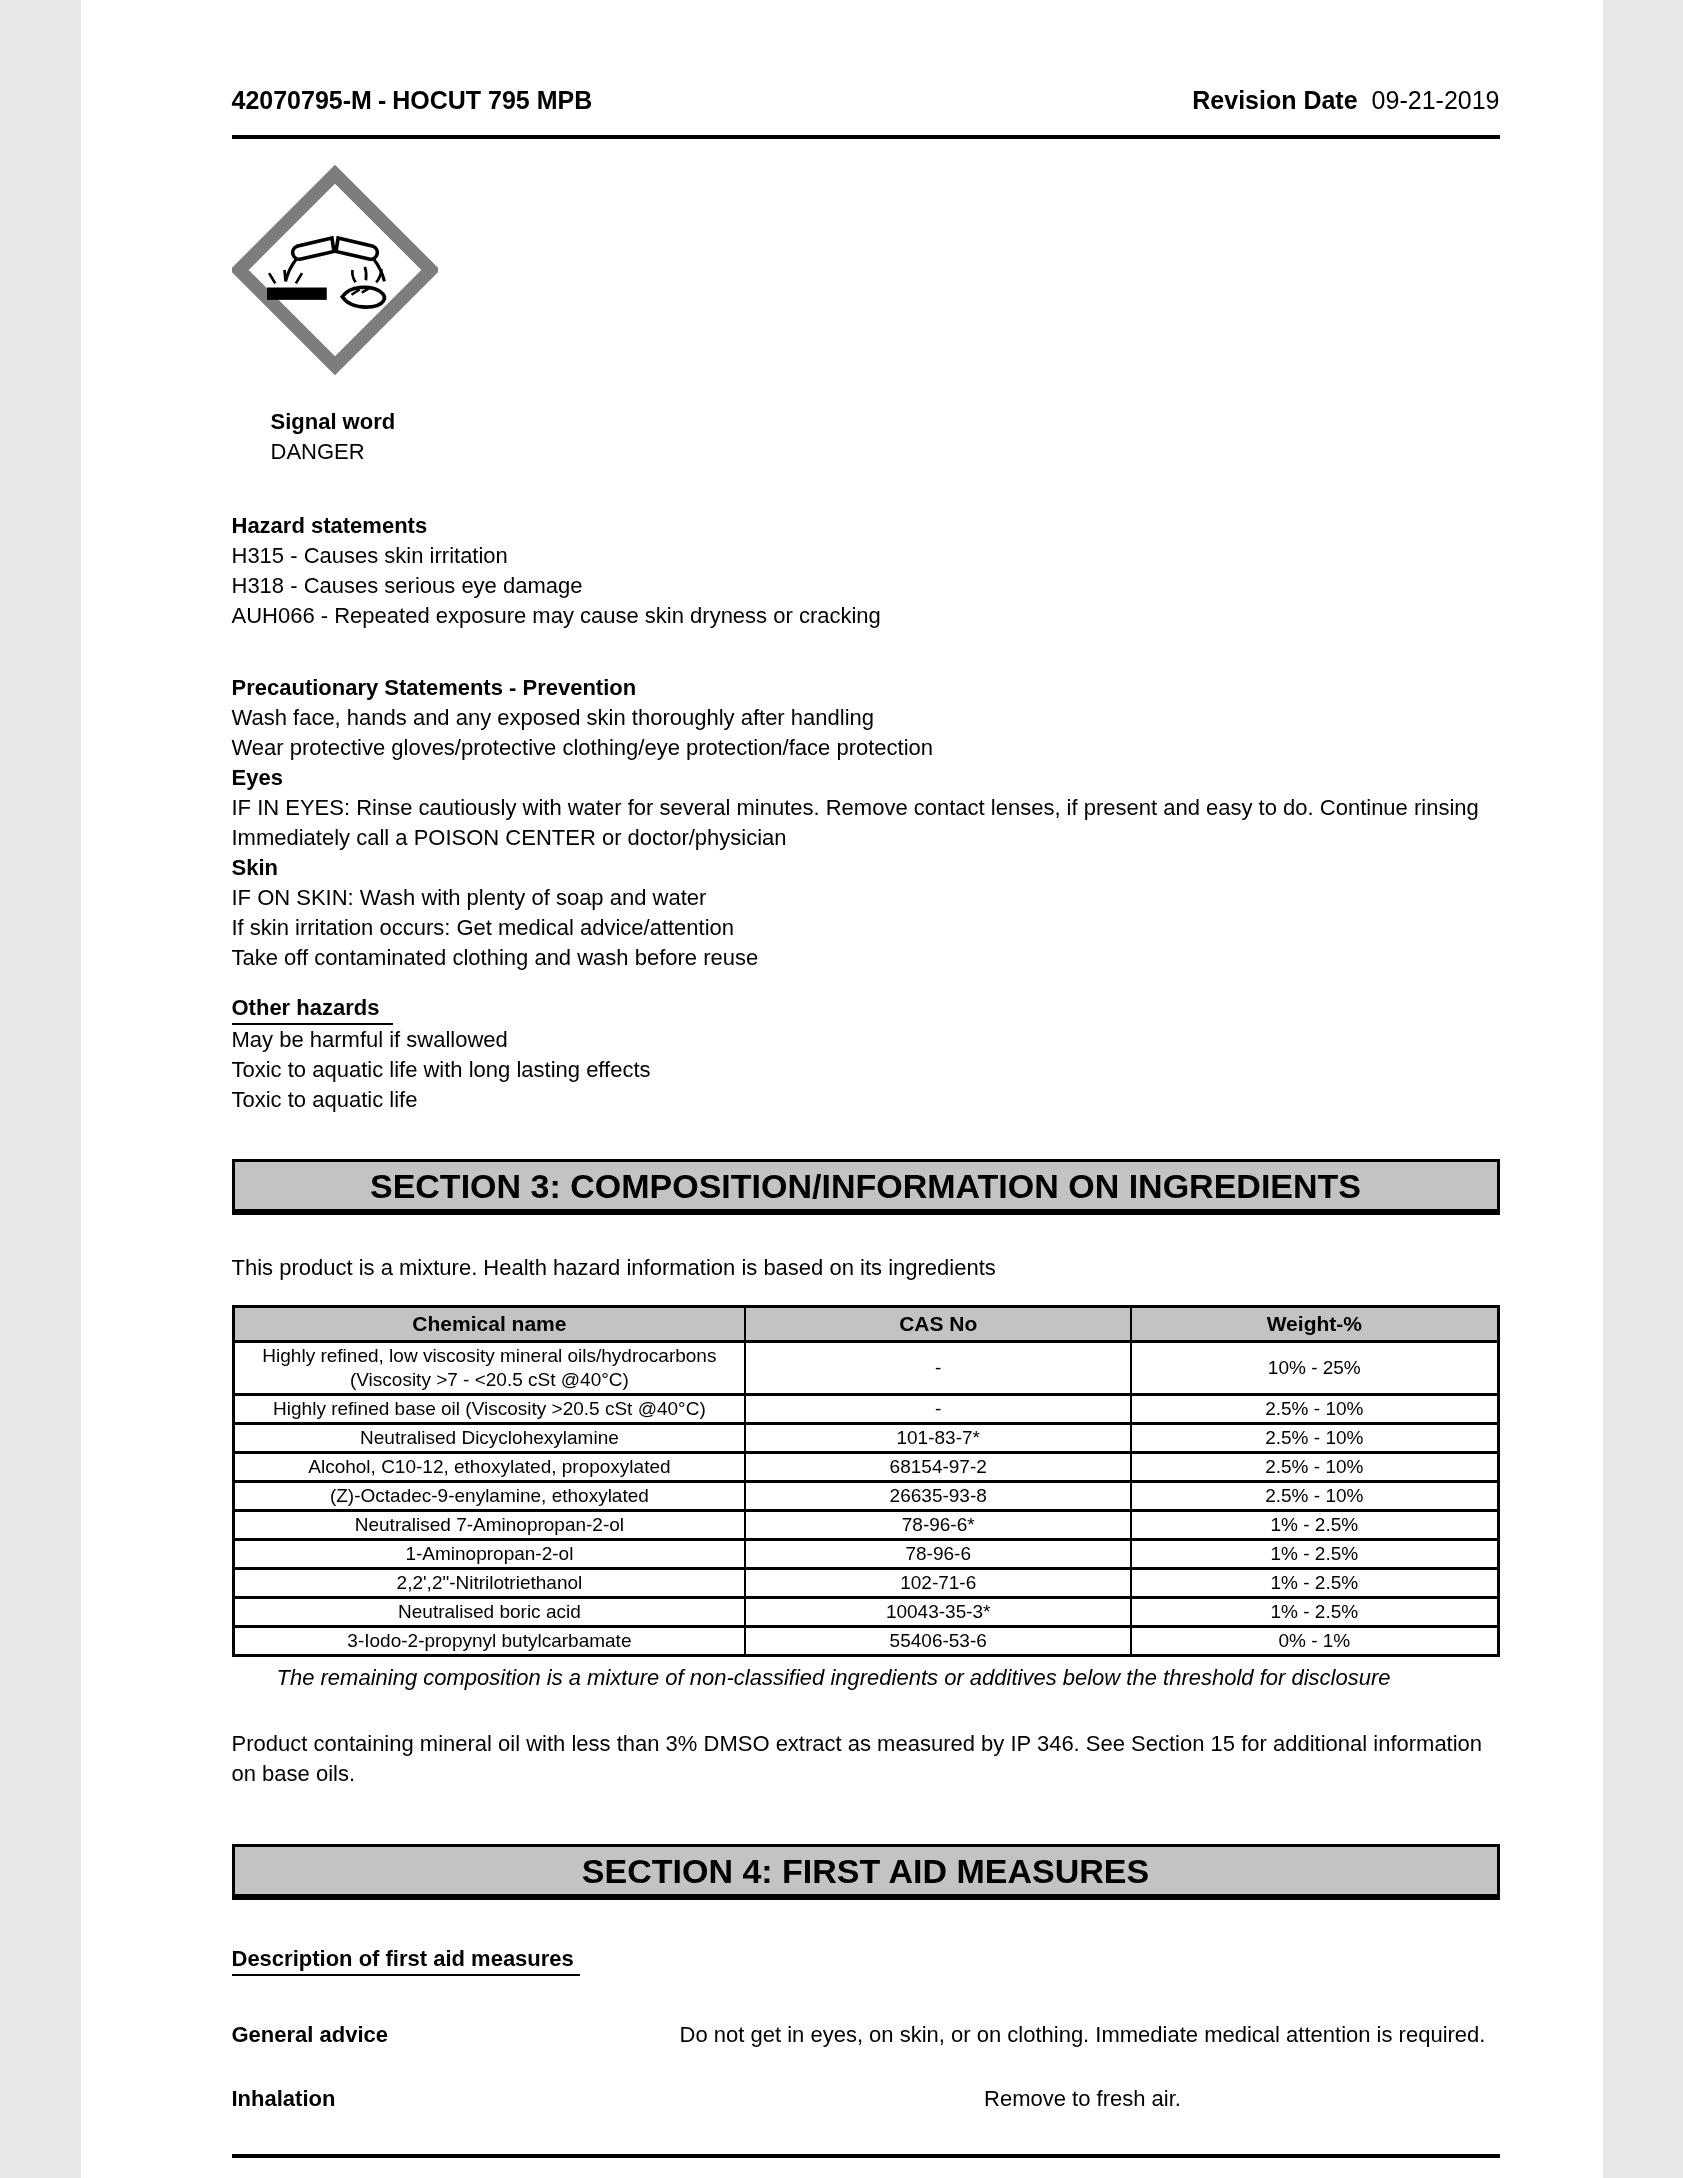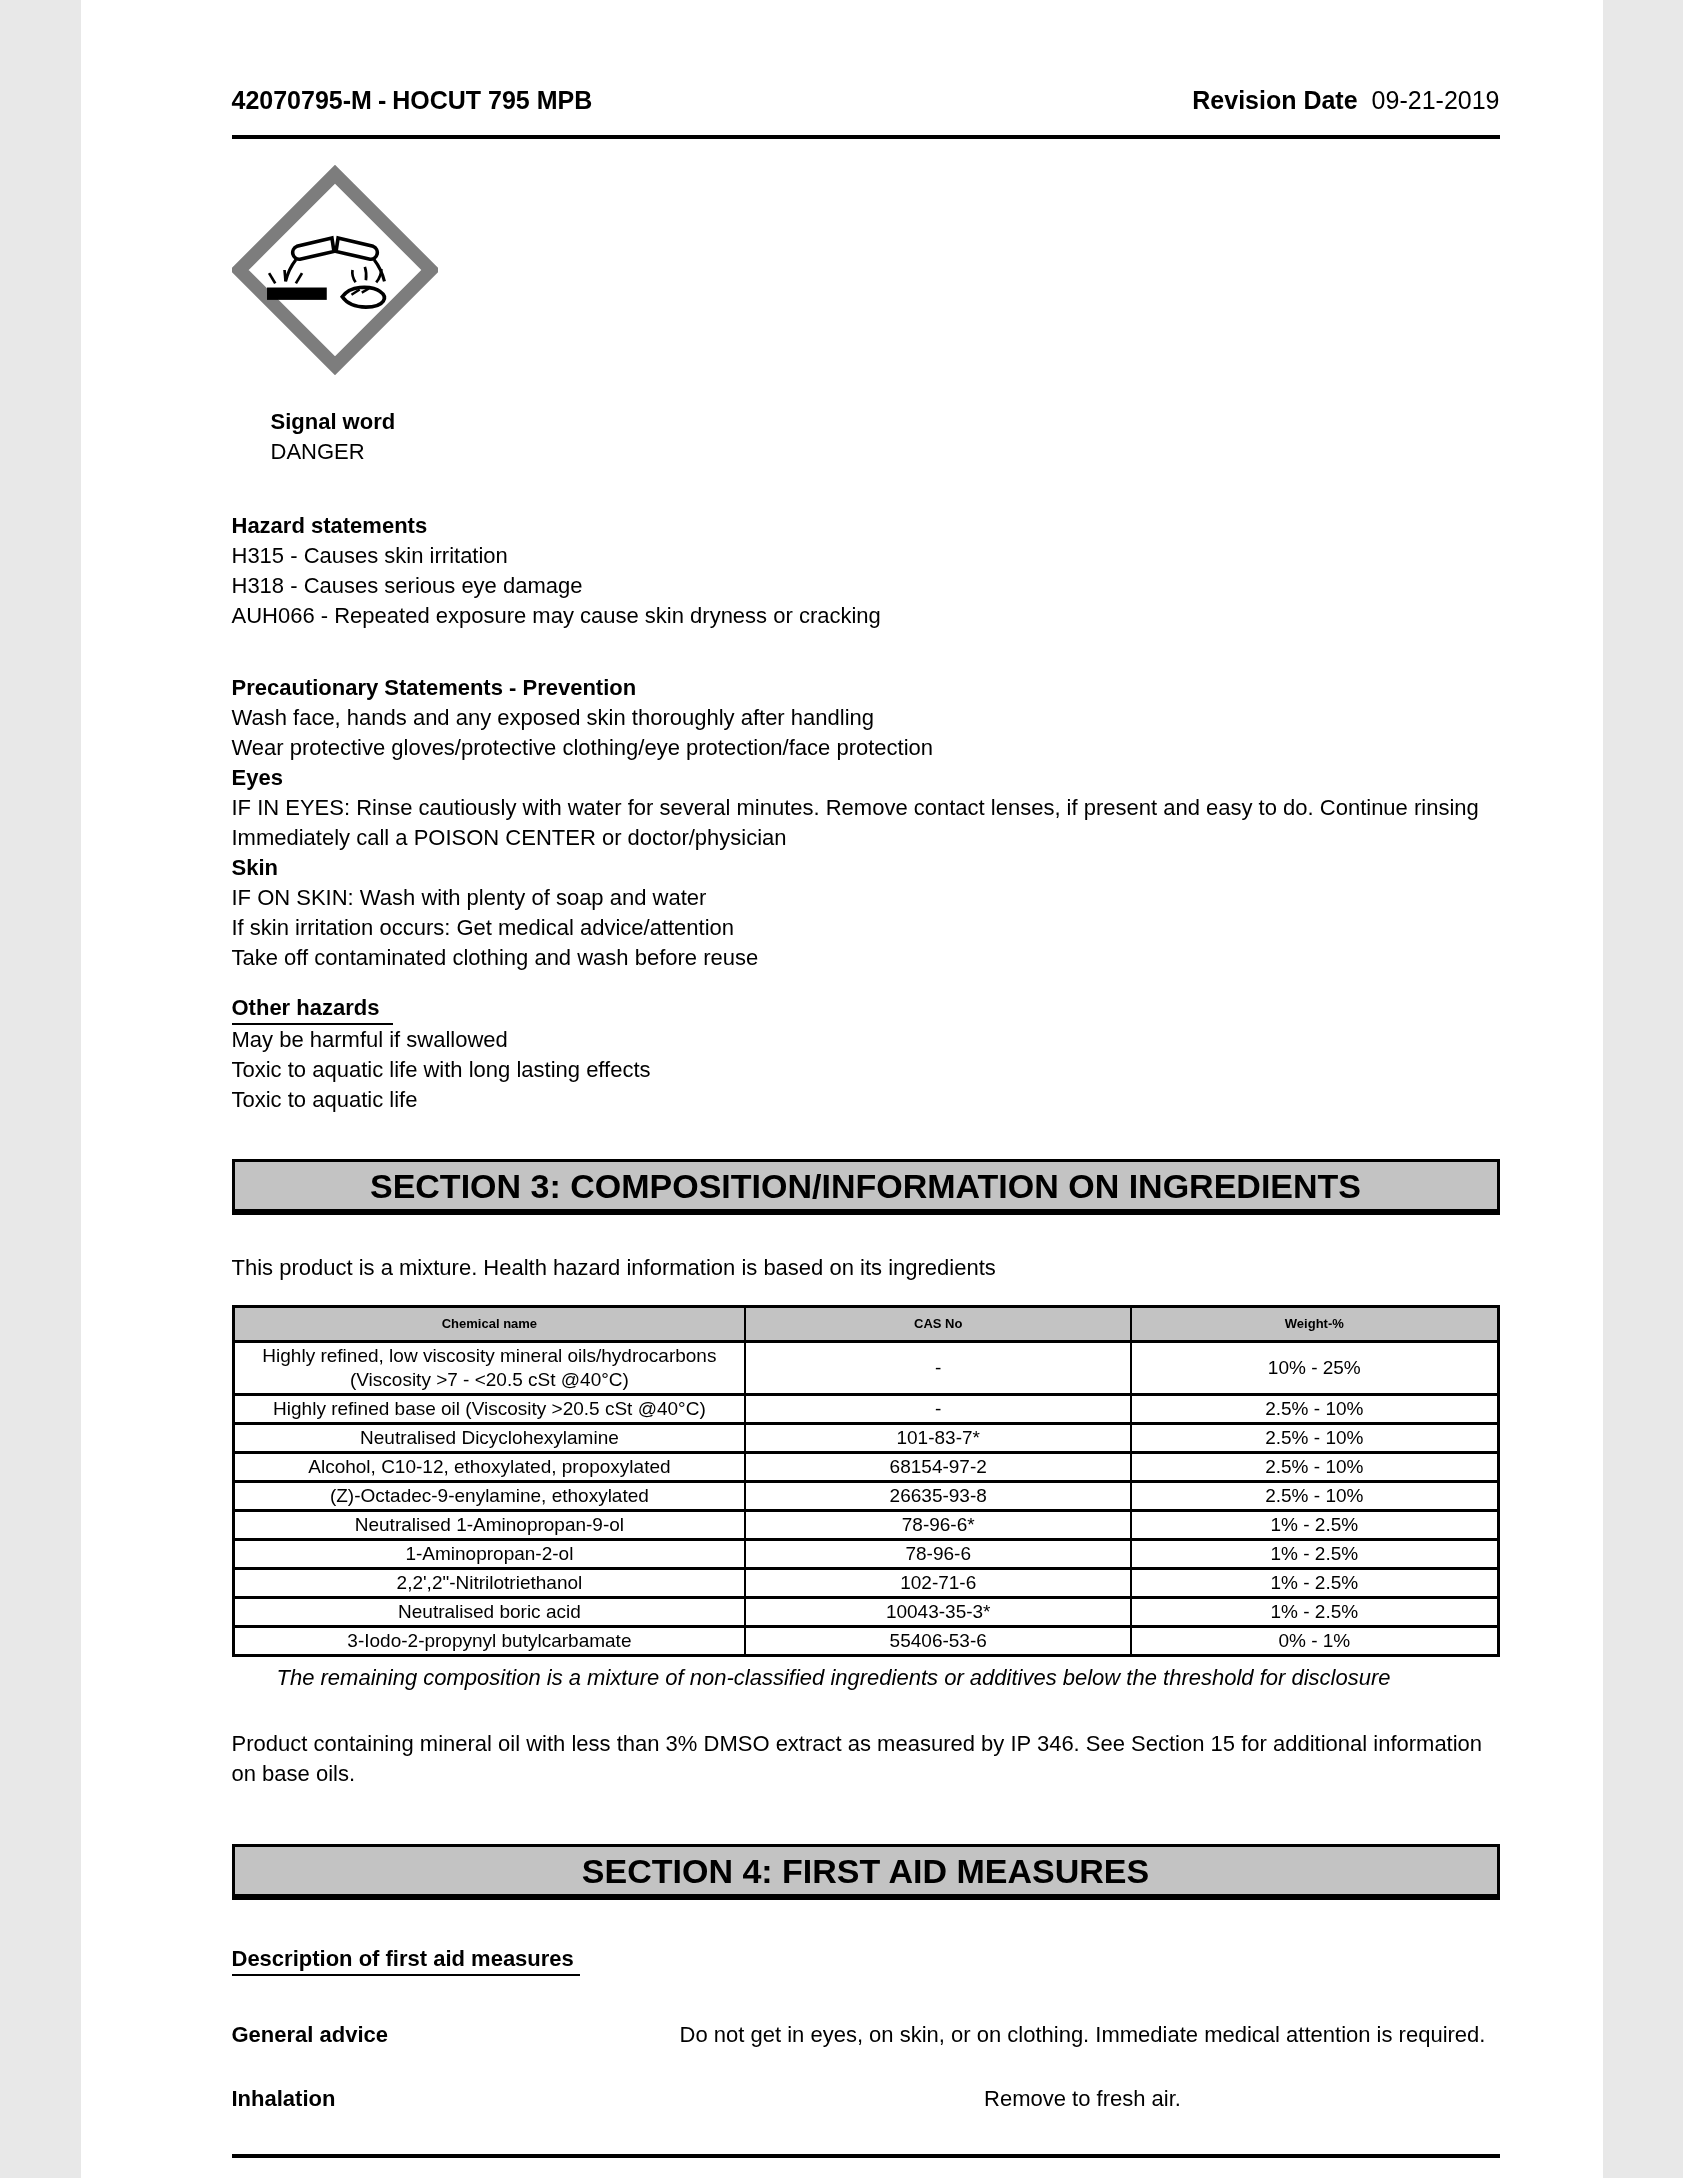--- a/index.html
+++ b/index.html
@@ -51,21 +51,21 @@
     margin-top:22px;
     width:100%;
     border-collapse:collapse;
     border:3px solid #000;
     font-size:19px;
     line-height:24px;
   }
   table.ingredients th {
     background:var(--banner-bg, #c3c3c3);
     font-weight:bold;
-    font-size:13px;
+    font-size:21px;
     border:2px solid #000;
     border-bottom:3px solid #000;
     padding:4px 6px;
     text-align:center;
   }
   table.ingredients td {
     border-left:2px solid #000;
     border-right:2px solid #000;
     border-top:3px solid #000;
     border-bottom:3px solid #000;
@@ -233,21 +233,21 @@
           <td class="c-wt">2.5% - 10%</td>
         </tr>
 
         <tr>
           <td class="c-name">(Z)-Octadec-9-enylamine, ethoxylated</td>
           <td class="c-cas">26635-93-8</td>
           <td class="c-wt">2.5% - 10%</td>
         </tr>
 
         <tr>
-          <td class="c-name">Neutralised 1-Aminopropan-9-ol</td>
+          <td class="c-name">Neutralised 7-Aminopropan-2-ol</td>
           <td class="c-cas">78-96-6*</td>
           <td class="c-wt">1% - 2.5%</td>
         </tr>
 
         <tr>
           <td class="c-name">1-Aminopropan-2-ol</td>
           <td class="c-cas">78-96-6</td>
           <td class="c-wt">1% - 2.5%</td>
         </tr>
 

